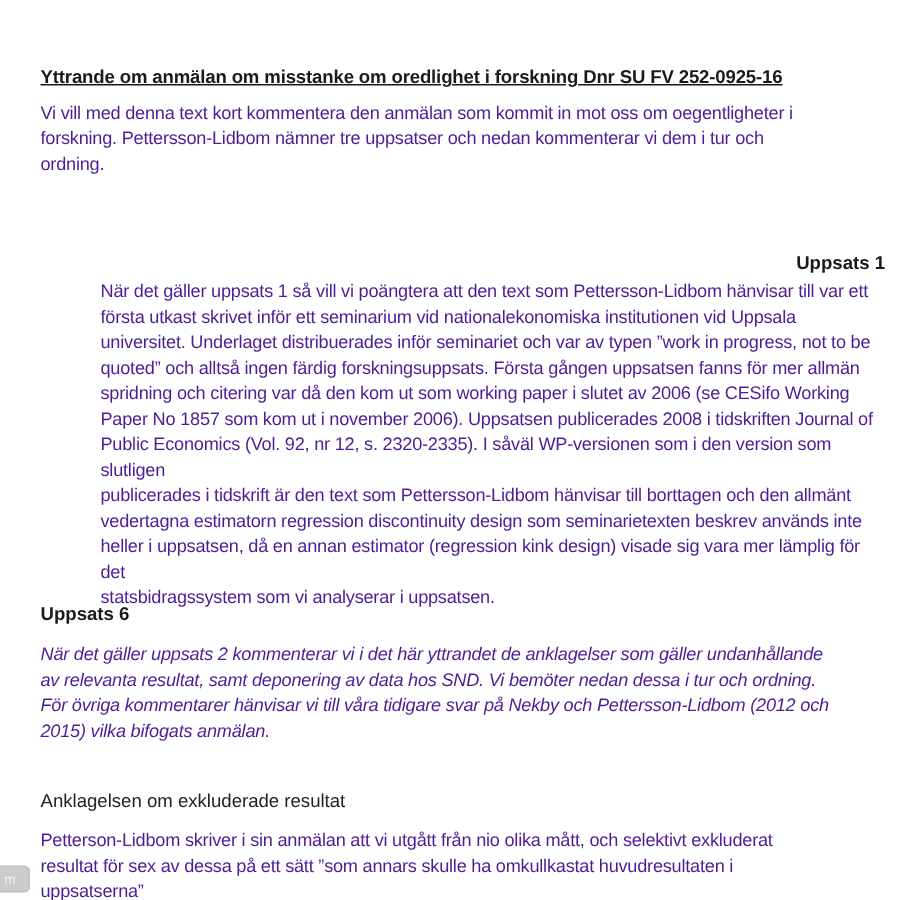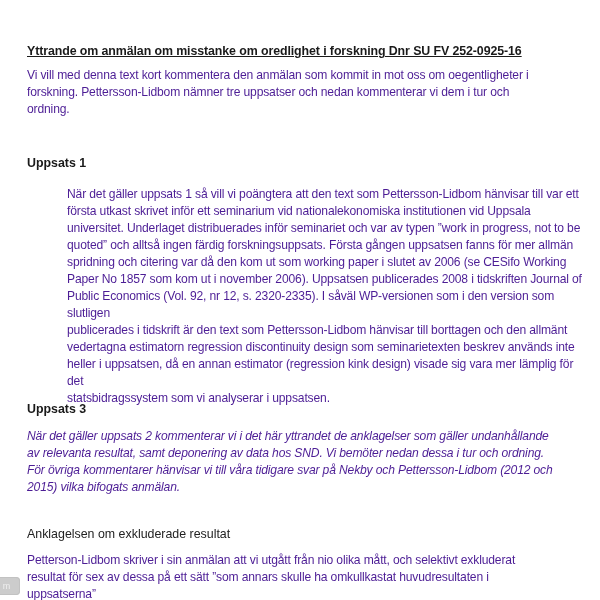--- a/index.html
+++ b/index.html
@@ -38,21 +38,21 @@
     white-space: pre-line;
     color: #4c1d95;
   }
   .intro      { top: 67px; }
   .heading {
     font-size: 12.4px;
     font-weight: bold;
     color: #1a1a1a;
     white-space: pre-line;
   }
-  .h-uppsats1 { top: 156px; }
+  .h-uppsats1 { top: 168px; text-align: right; }
   .body1      { top: 186px; margin-left: 40px; }
   .h-uppsats2 { top: 402px; }
   .body2      { top: 428px; font-style: italic; }
   .subheading {
     top: 527px;
     font-size: 12.4px;
     font-weight: normal;
     color: #222222;
     white-space: pre-line;
   }
@@ -92,21 +92,21 @@
 universitet. Underlaget distribuerades inför seminariet och var av typen ”work in progress, not to be
 quoted” och alltså ingen färdig forskningsuppsats. Första gången uppsatsen fanns för mer allmän
 spridning och citering var då den kom ut som working paper i slutet av 2006 (se CESifo Working
 Paper No 1857 som kom ut i november 2006). Uppsatsen publicerades 2008 i tidskriften Journal of
 Public Economics (Vol. 92, nr 12, s. 2320-2335). I såväl WP-versionen som i den version som slutligen
 publicerades i tidskrift är den text som Pettersson-Lidbom hänvisar till borttagen och den allmänt
 vedertagna estimatorn regression discontinuity design som seminarietexten beskrev används inte
 heller i uppsatsen, då en annan estimator (regression kink design) visade sig vara mer lämplig för det
 statsbidragssystem som vi analyserar i uppsatsen.</p>
 
-  <h2 class="block heading h-uppsats2">Uppsats 3</h2>
+  <h2 class="block heading h-uppsats2">Uppsats 6</h2>
 
   <p class="block body-text body2">När det gäller uppsats 2 kommenterar vi i det här yttrandet de anklagelser som gäller undanhållande
 av relevanta resultat, samt deponering av data hos SND. Vi bemöter nedan dessa i tur och ordning.
 För övriga kommentarer hänvisar vi till våra tidigare svar på Nekby och Pettersson-Lidbom (2012 och
 2015) vilka bifogats anmälan.</p>
 
   <h3 class="block subheading">Anklagelsen om exkluderade resultat</h3>
 
   <p class="block body-text body3">Petterson-Lidbom skriver i sin anmälan att vi utgått från nio olika mått, och selektivt exkluderat
 resultat för sex av dessa på ett sätt ”som annars skulle ha omkullkastat huvudresultaten i

